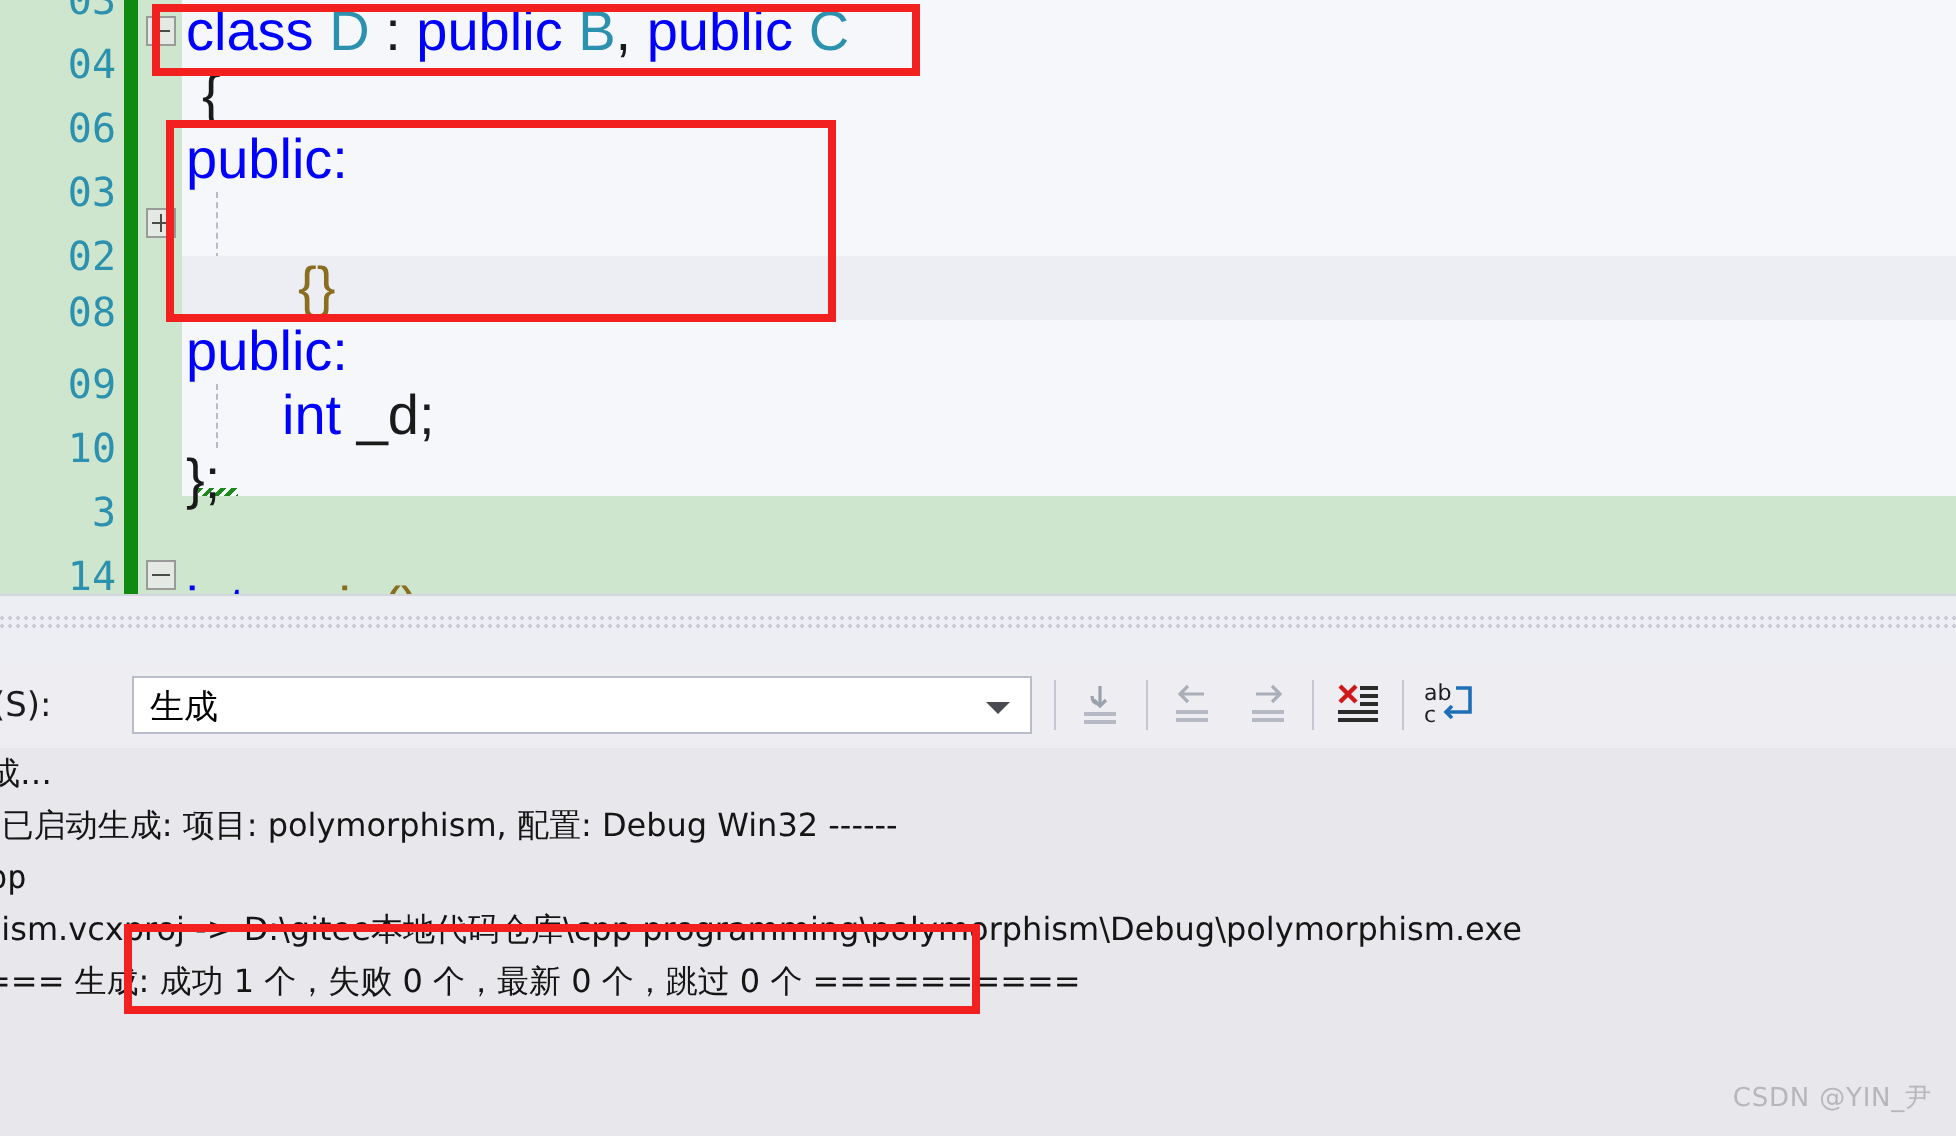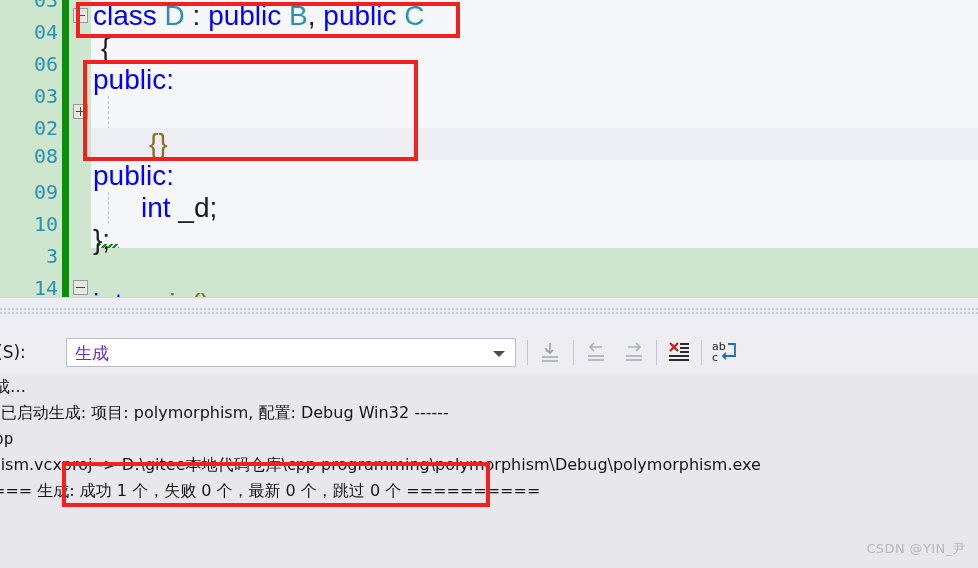--- a/index.html
+++ b/index.html
@@ -101,21 +101,21 @@
   .src-label{
     position:absolute;left:-38px;top:11px;
     font-size:17px;color:#1c1c1c;white-space:nowrap;
     font-family:"DejaVu Sans","Liberation Sans",sans-serif;
   }
   .combo{
     position:absolute;left:66px;top:8px;width:450px;height:29px;
     background:#ffffff;border:1px solid #b9bcc9;box-sizing:border-box;
   }
   .combo .val{
-    position:absolute;left:8px;top:3px;font-size:17px;color:#6d28d9;
+    position:absolute;left:8px;top:3px;font-size:17px;color:#000000;
     font-family:"DejaVu Sans","Liberation Sans",sans-serif;
   }
   .combo .arrow{
     position:absolute;right:10px;top:12px;width:0;height:0;
     border-left:6px solid transparent;border-right:6px solid transparent;
     border-top:6px solid #4a4a52;
   }
   .tsep{
     position:absolute;top:10px;width:1px;height:25px;background:#c5c7d0;
   }

